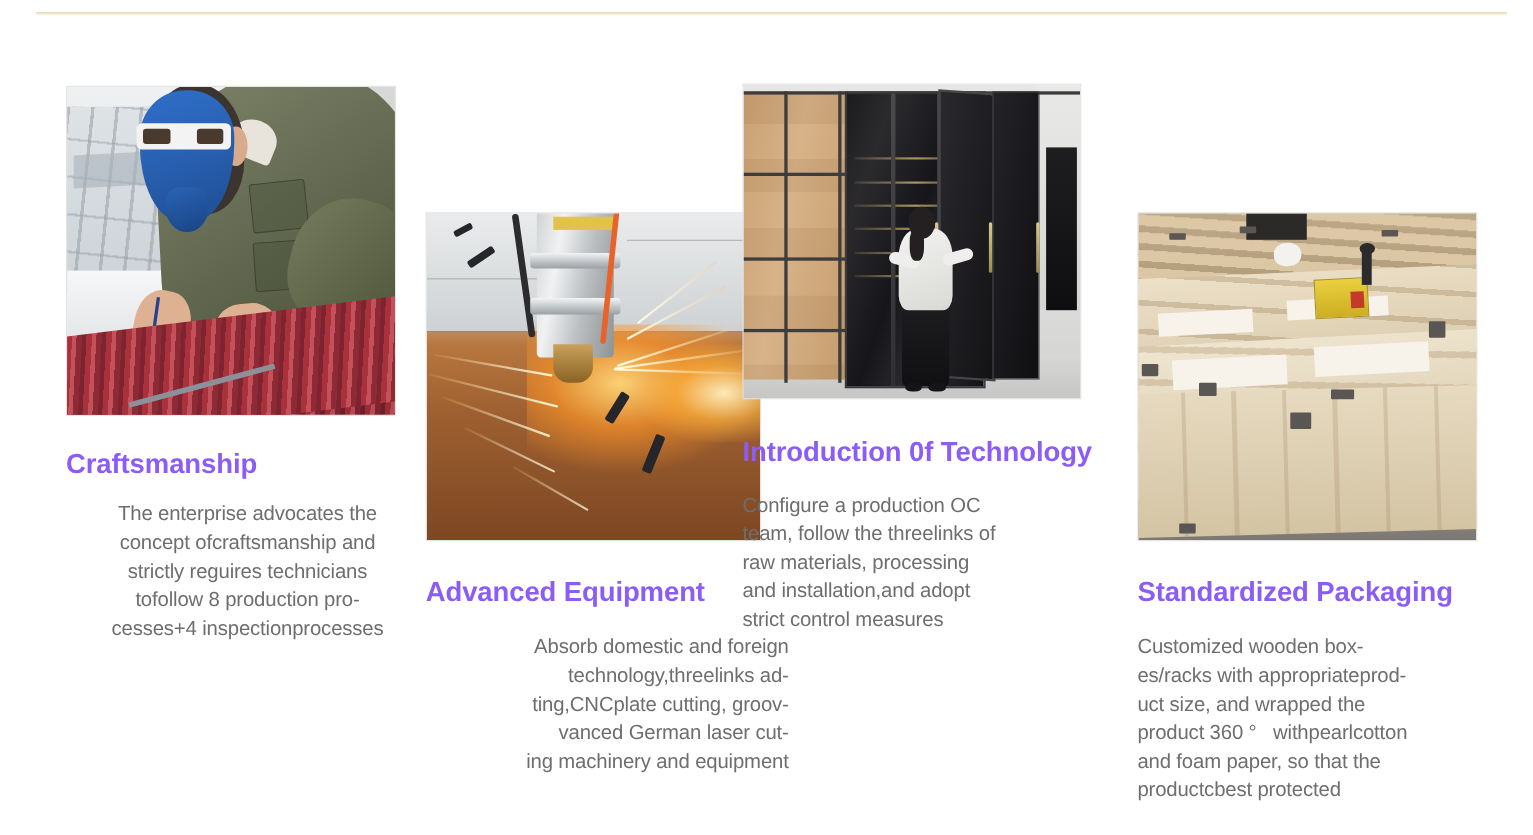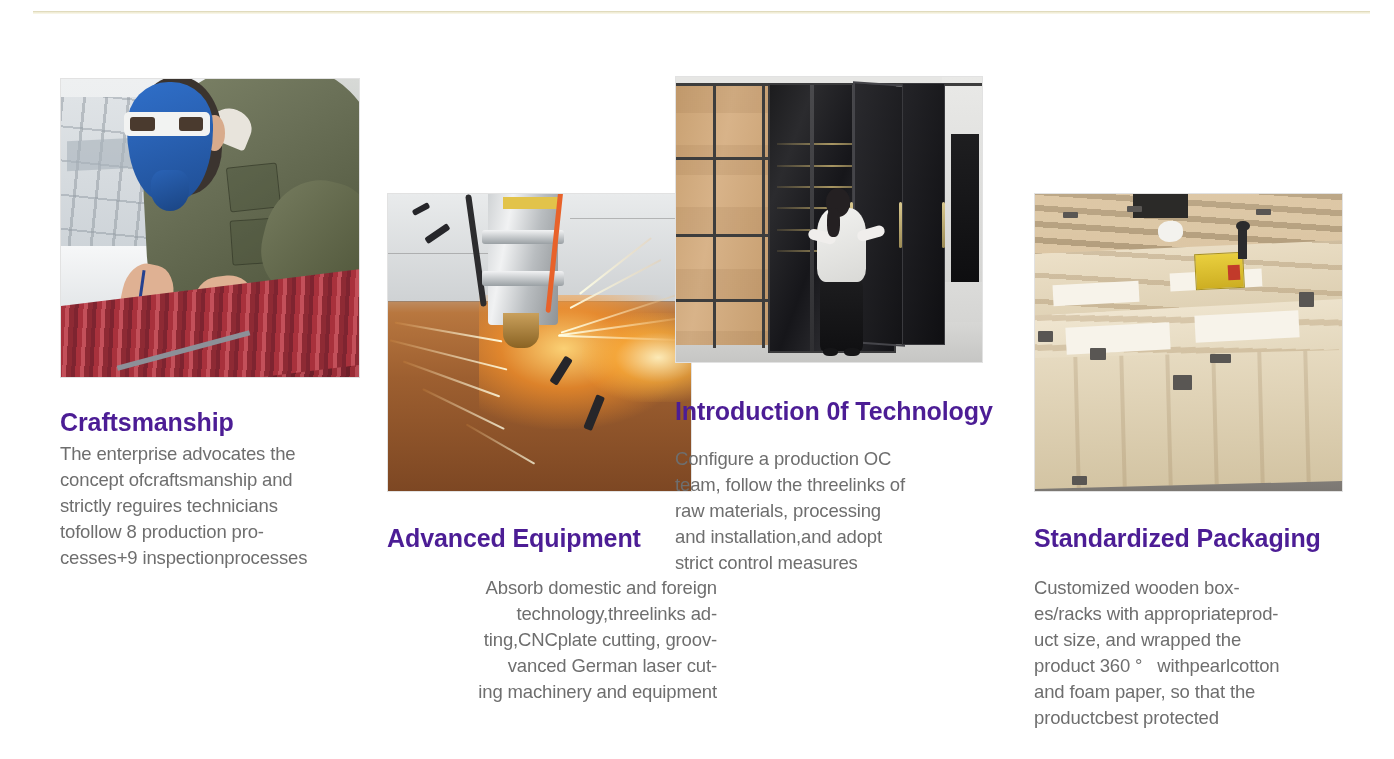--- a/index.html
+++ b/index.html
@@ -35,38 +35,38 @@
   .photo {
     position: relative;
     overflow: hidden;
     background: #d9d9d9;
     border: 1px solid #e2e2e2;
   }
 
   .card-title {
     font-size: 25px;
     font-weight: bold;
-    color: #4c1d95;
+    color: #8b5cf6;
     letter-spacing: -0.1px;
     white-space: nowrap;
   }
 
   .card-body {
     font-size: 18.5px;
     line-height: 26px;
     color: #6e6e6e;
     letter-spacing: -0.15px;
   }
   .card-body .ln { display: block; white-space: pre; }
 
   
   #card-craftsmanship  { left: 60px;   top: 78px;  width: 330px; }
   #card-craftsmanship  .photo { width: 300px; height: 300px; }
   #card-craftsmanship  .card-title { margin-top: 30px; }
-  #card-craftsmanship  .card-body  { margin-top: 4px; }
+  #card-craftsmanship  .card-body  { margin-top: 17px; text-align: center; }
 
   #card-advanced       { left: 387px;  top: 193px; width: 330px; }
   #card-advanced       .photo { width: 305px; height: 299px; }
   #card-advanced       .card-title { margin-top: 32px; }
   #card-advanced       .card-body  { margin-top: 22px; text-align: right; }
 
   #card-technology     { left: 675px;  top: 76px;  width: 330px; }
   #card-technology     .photo { width: 308px; height: 287px; }
   #card-technology     .card-title { margin-top: 34px; }
   #card-technology     .card-body  { margin-top: 20px; }
@@ -412,21 +412,21 @@
     <div class="ruler"></div>
   </div>
 
   <div class="card-title">Craftsmanship</div>
 
   <div class="card-body">
     <span class="ln">The enterprise advocates the</span>
     <span class="ln">concept ofcraftsmanship and</span>
     <span class="ln">strictly reguires technicians</span>
     <span class="ln">tofollow 8 production pro-</span>
-    <span class="ln">cesses+9 inspectionprocesses</span>
+    <span class="ln">cesses+4 inspectionprocesses</span>
   </div>
 </div>
 
 <div class="card" id="card-advanced">
 
   <div class="photo ph2">
     <div class="plate-top"></div>
     <div class="plate-seam" style="left:0;top:20%;width:34%;"></div>
     <div class="plate-seam" style="left:0;top:36%;width:100%;"></div>
     <div class="plate-seam" style="left:60%;top:8%;width:40%;"></div>

